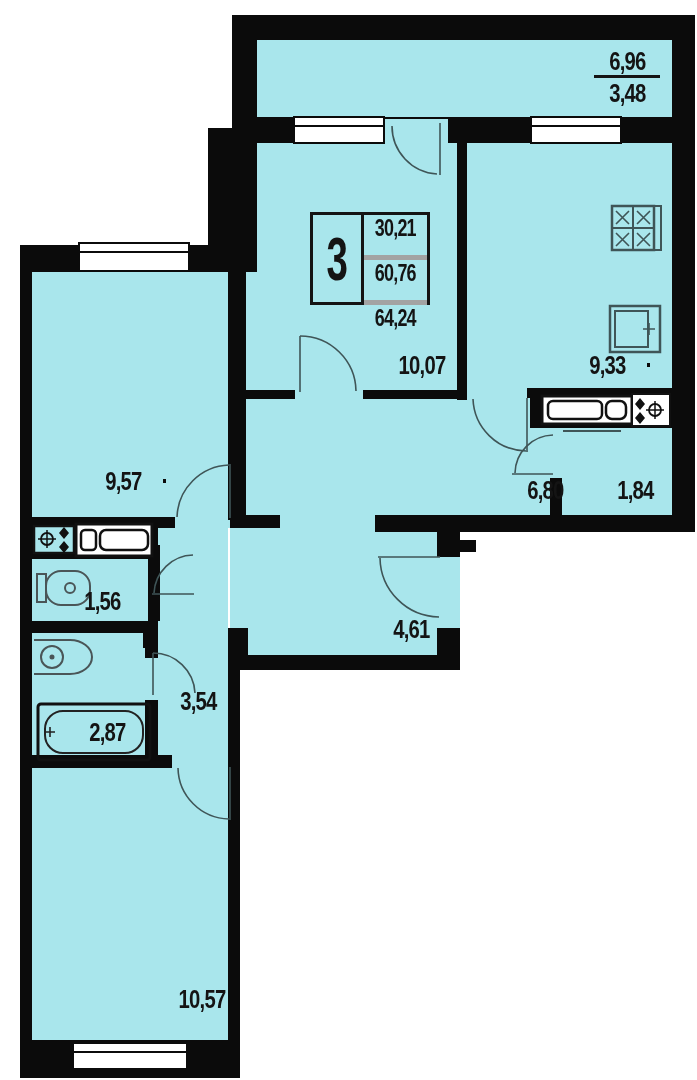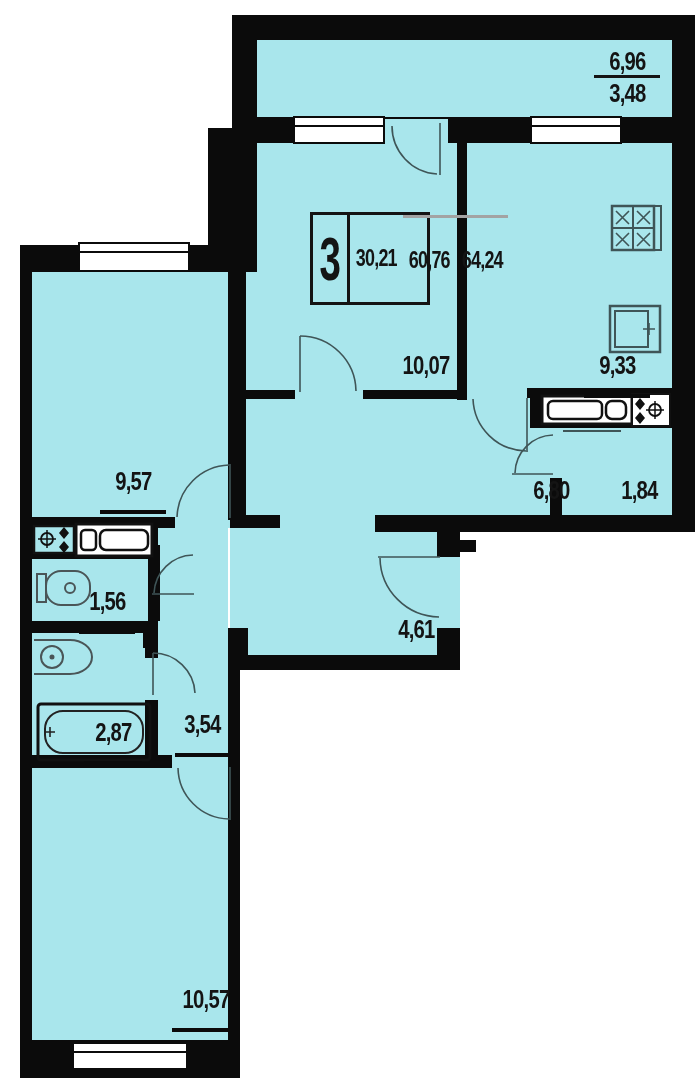--- a/index.html
+++ b/index.html
@@ -5,34 +5,34 @@
   html,body{margin:0;padding:0;background:#fff;}
   .plan{position:relative;width:695px;height:1080px;background:#fff;overflow:hidden;
         font-family:"Liberation Sans",sans-serif;}
   .room{position:absolute;background:#a9e6ec;}
   .wall{position:absolute;background:#0b0b0b;}
   .patch{position:absolute;background:#a9e6ec;}
   .band{position:absolute;background:#0b0b0b;}
   .win{position:absolute;background:#fff;border:2px solid #0b0b0b;box-sizing:border-box;}
   .win i{position:absolute;left:0;right:0;top:7px;height:2px;background:#0b0b0b;display:block;}
   svg.overlay{position:absolute;left:0;top:0;}
-  .lbl{position:absolute;display:flex;flex-direction:column;align-items:center;gap:16px;justify-content:space-between;}
+  .lbl{position:absolute;display:flex;flex-direction:row;align-items:center;gap:16px;justify-content:space-between;}
   .num{font-size:26px;line-height:26px;font-weight:700;color:#141414;
        display:inline-block;transform:scaleX(0.78);letter-spacing:-1px;white-space:nowrap;}
   .ul{height:4px;background:#0b0b0b;width:100%;}
   .frac{position:absolute;display:flex;flex-direction:column;align-items:center;}
   .frac .bar{height:3px;background:#141414;width:100%;margin:1px 0 2px 0;}
   .legend{position:absolute;left:310px;top:212px;width:120px;height:93px;
           border:3px solid #141414;box-sizing:border-box;display:flex;}
   .legend .cellL{width:48px;border-right:3px solid #141414;display:flex;
                  align-items:center;justify-content:center;}
   .legend .big{font-size:62px;font-weight:700;color:#141414;transform:scaleX(0.62);line-height:60px;}
-  .legend .cellR{flex:1;display:flex;flex-direction:row;}
+  .legend .cellR{flex:1;display:flex;flex-direction:column;gap:13px;}
   .legend .row{flex:1;display:flex;align-items:center;justify-content:center;}
-  .legend .row+.row{border-top:3px solid #a3a3a3;}
+  .legend .row+.row{border-top:5px solid #a3a3a3;}
   .legend .rnum{font-size:23px;font-weight:700;color:#141414;transform:scaleX(0.78);
                 letter-spacing:-1px;white-space:nowrap;}
 </style>
 </head>
 <body>
 
 <div class="plan">
 
   <div class="room" style="left:245px;top:30px;width:427px;height:113px"></div>
   <div class="room" style="left:245px;top:143px;width:427px;height:255px"></div>
@@ -235,21 +235,21 @@
       <i class="ul"></i>
   </div>
   <div class="lbl" style="left:388px;top:616px;width:56px">
     <span class="num">4,61</span>
       <i class="ul"></i>
   </div>
   <div class="lbl" style="left:84px;top:719px;width:58px">
     <span class="num">2,87</span>
       <i class="ul"></i>
   </div>
-  <div class="lbl" style="left:175px;top:711px;width:54px">
+  <div class="lbl" style="left:175px;top:688px;width:54px">
     <span class="num">3,54</span>
       <i class="ul"></i>
   </div>
   <div class="lbl" style="left:172px;top:986px;width:68px">
     <span class="num">10,57</span>
       <i class="ul"></i>
   </div>
 
 </div>
 

